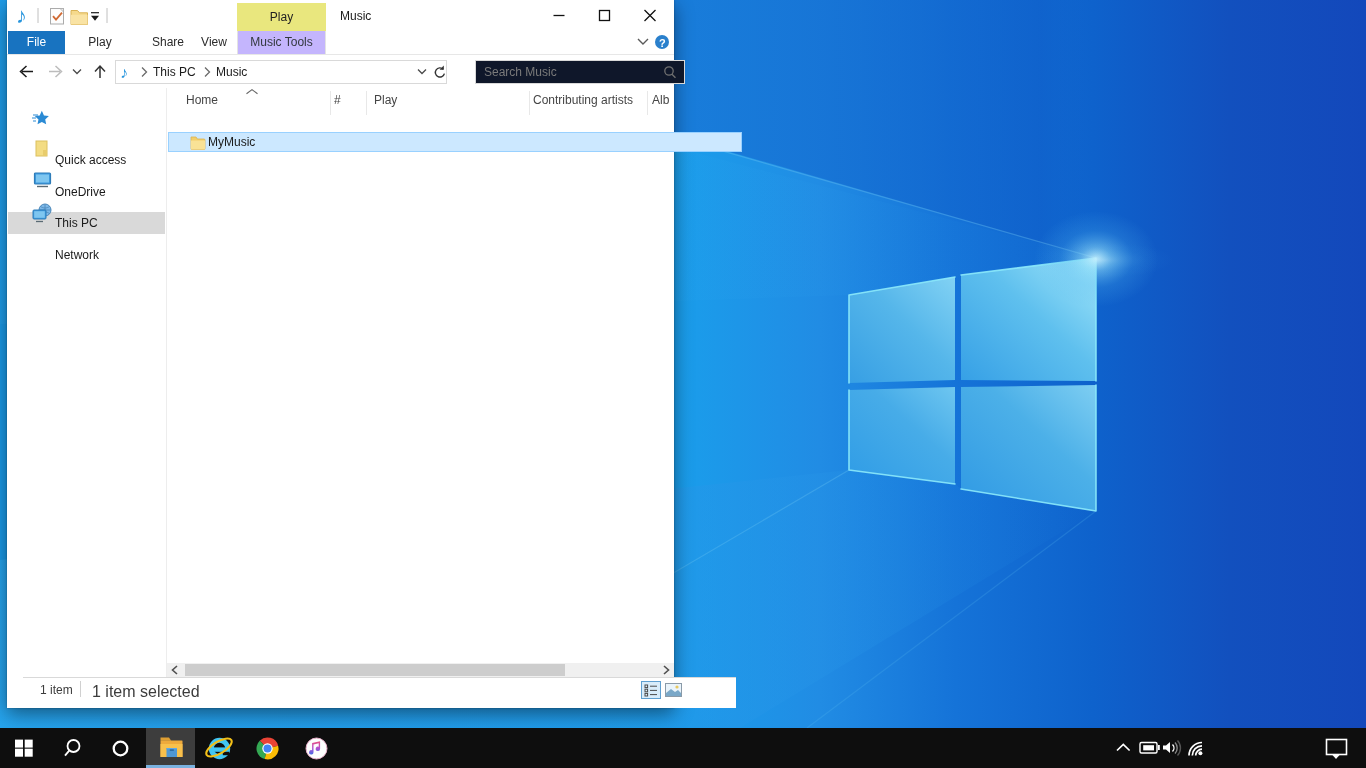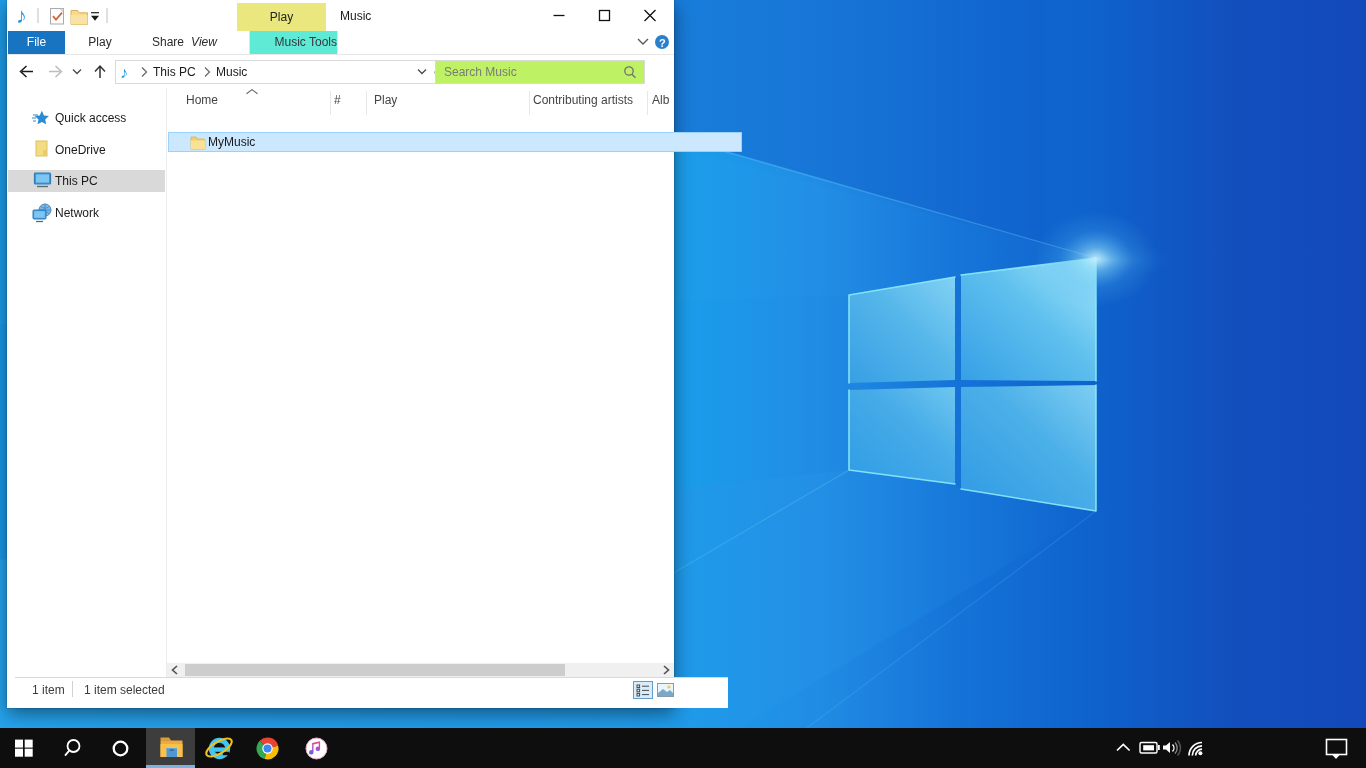--- a/index.html
+++ b/index.html
@@ -10,44 +10,44 @@
          background:#fff; box-shadow:0 6px 18px rgba(0,0,0,.45), 0 0 2px rgba(0,0,0,.3); }
   .tb { position:absolute; left:0; top:0; width:100%; height:31px; background:#fff; }
   .abs { position:absolute; }
   .txt { color:#1a1a1a; font-size:12px; }
 
   
   .tabrow { position:absolute; left:0; top:31px; width:100%; height:24px; background:#fff; border-bottom:1px solid #e7e7e7; }
   .filetab { position:absolute; left:1px; top:0; width:57px; height:23px; background:#1873c0; color:#fff; font-size:12px; text-align:center; line-height:23px; }
   .ribtab { position:absolute; top:31px; height:23px; font-size:12px; color:#2b2b2b; text-align:center; line-height:23px; }
   .playtab { position:absolute; left:230px; top:3px; width:89px; height:28px; background:#e9e77e; font-size:12px; color:#222; text-align:center; line-height:28px; }
-  .mttab { position:absolute; left:242px; top:31px; width:89px; height:23px; background:#5eead4; border-left:1px solid #e3e3e3; border-right:1px solid #e3e3e3; font-size:12px; color:#33383e; text-align:right; line-height:22px; }
+  .mttab { position:absolute; left:230px; top:31px; width:89px; height:23px; background:#c4b5fd; border-left:1px solid #e3e3e3; border-right:1px solid #e3e3e3; font-size:12px; color:#33383e; text-align:center; line-height:22px; }
 
   
   .addr { position:absolute; left:0; top:55px; width:100%; height:33px; background:#fff; }
   .abox { position:absolute; left:108px; top:5px; width:332px; height:24px; border:1px solid #d9d9d9; background:#fff; }
-  .sbox { position:absolute; left:428px; top:5px; width:210px; height:24px; border:1px solid #d9d9d9; background:#bef264; }
+  .sbox { position:absolute; left:468px; top:5px; width:210px; height:24px; border:1px solid #d9d9d9; background:#0f172a; }
 
   
   .side { position:absolute; left:0; top:88px; width:159px; height:588px; background:#fff; }
-  .srow { position:absolute; left:0; width:159px; height:22px; font-size:12px; color:#1a1a1a; line-height:22px; }
+  .srow { position:absolute; left:0; width:159px; height:22px; font-size:12px; color:#1a1a1a; line-height:22px;margin-top:42px; }
   .srow .lbl { position:absolute; left:48px; top:0; }
 
   
   .main { position:absolute; left:160px; top:88px; width:506px; height:575px; background:#fff; }
   .hcell { position:absolute; top:5px; font-size:12px; color:#454545; }
   .hline { position:absolute; top:3px; height:24px; width:1px; background:#e8e8e8; }
   .selrow { position:absolute; left:1px; top:44px; width:574px; height:20px; background:#cce8ff; border:1px solid #99d1ff; }
 
   
   .hscroll { position:absolute; left:160px; top:663px; width:507px; height:14px; background:#f0f0f0; }
   .hthumb { position:absolute; left:18px; top:1px; width:380px; height:12px; background:#cdcdcd; }
 
   
-  .status { position:absolute; left:8px; top:677px; width:713px; height:31px; background:#fff; border-top:1px solid #d9d9d9; }
+  .status { position:absolute; left:16px; top:677px; width:713px; height:31px; background:#fff; border-top:1px solid #d9d9d9; }
 
   
   #task { position:absolute; left:0; top:728px; width:1366px; height:40px; background:#0e0e0e; }
   .febtn { position:absolute; left:146px; top:0; width:49px; height:40px; background:#3d3d3d; }
   .feline { position:absolute; left:146px; top:37px; width:49px; height:3px; background:#7ab2e0; }
 </style>
 </head>
 <body>
 <svg id="wall" viewBox="0 0 1366 728" preserveAspectRatio="none">
   <defs>
@@ -147,21 +147,21 @@
       <line x1="6.5" y1="15.5" x2="17.5" y2="15.5" stroke="#111" stroke-width="1.3"></line>
       <rect x="52.5" y="10.5" width="10" height="10" fill="none" stroke="#111" stroke-width="1.3"></rect>
       <path d="M97.5 10 l11 11 M108.5 10 l-11 11" stroke="#111" stroke-width="1.3"></path>
     </svg>
   </div>
 
   <div class="tabrow"></div>
   <div class="filetab" style="top:31px;position:absolute;">File</div>
   <div class="ribtab" style="left:68px; width:50px;">Play</div>
   <div class="ribtab" style="left:136px; width:50px;">Share</div>
-  <div class="ribtab" style="left:172px; width:50px;font-style:italic;">View</div>
+  <div class="ribtab" style="left:182px; width:50px;">View</div>
   <div class="mttab">Music Tools</div>
   <svg class="abs" style="left:625px;top:34px" width="42" height="18" viewBox="0 0 42 18">
     <path d="M6 5 l5 5 5-5" stroke="#5a5a5a" stroke-width="1.4" fill="none"></path>
     <circle cx="30" cy="8" r="7" fill="#2a80cc"></circle>
     <text x="27" y="12.5" font-size="11" fill="#fff" font-family="Liberation Sans" font-weight="bold">?</text>
   </svg>
 
   <div class="addr">
     <svg class="abs" style="left:0;top:0" width="108" height="33" viewBox="0 0 108 33">
       <path d="M26 16.5 h-11 M19.5 11 l-6 5.5 6 5.5" stroke="#1a1a1a" stroke-width="1.5" fill="none"></path>
@@ -258,21 +258,21 @@
       </svg>
     <div class="hthumb"></div>
     <svg class="abs" style="right:2px;top:2px" width="12" height="10" viewBox="0 0 12 10">
         <path d="M4 1 L8.5 5 4 9" stroke="#505050" stroke-width="1.6" fill="none"></path>
       </svg>
   </div>
 
   <div class="status">
     <div class="abs" style="left:17px;top:5px;font-size:12px;color:#3c3c3c;">1 item</div>
     <div class="abs" style="left:57px;top:3px;width:1px;height:16px;background:#d0d0d0;"></div>
-    <div class="abs" style="left:69px;top:5px;font-size:12px;color:#3c3c3c;">1 item selected</div>
+    <div class="abs" style="left:69px;top:5px;font-size:16px;color:#3c3c3c;">1 item selected</div>
     <svg class="abs" style="left:618px;top:3px" width="44" height="19" viewBox="0 0 44 19">
       <rect x="0.5" y="0.5" width="19" height="17" fill="#d8ecfa" stroke="#5f9fd0"></rect>
       <g stroke="#4a4a4a" stroke-width="1">
         <rect x="4" y="4" width="2.6" height="2.6" fill="none"></rect>
         <rect x="4" y="8.2" width="2.6" height="2.6" fill="none"></rect>
         <rect x="4" y="12.4" width="2.6" height="2.6" fill="none"></rect>
         <line x1="9" y1="5.2" x2="16" y2="5.2"></line>
         <line x1="9" y1="9.4" x2="16" y2="9.4"></line>
         <line x1="9" y1="13.6" x2="16" y2="13.6"></line>
       </g>

